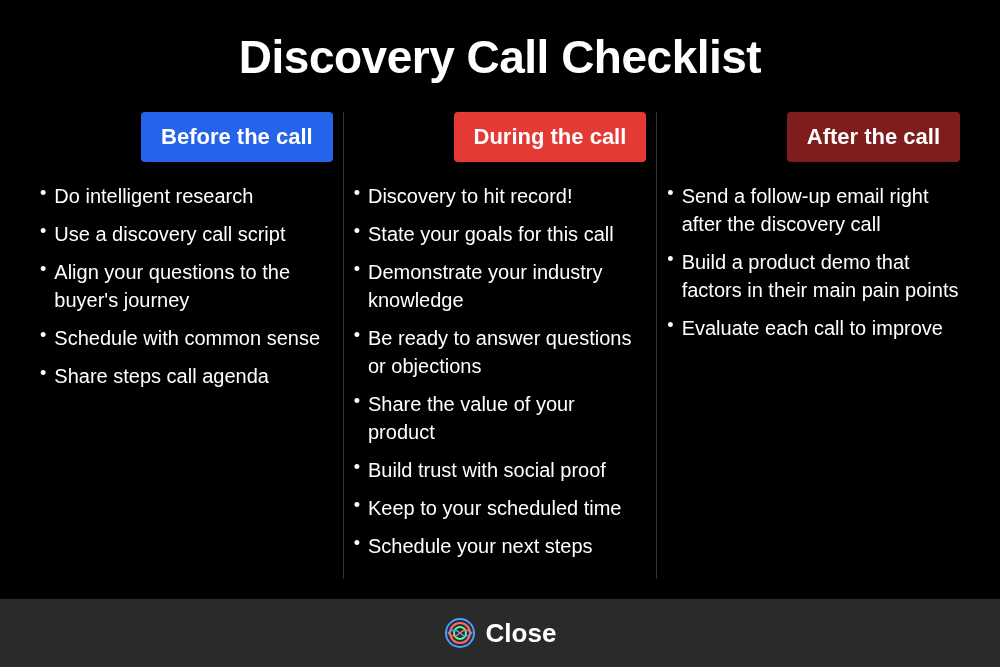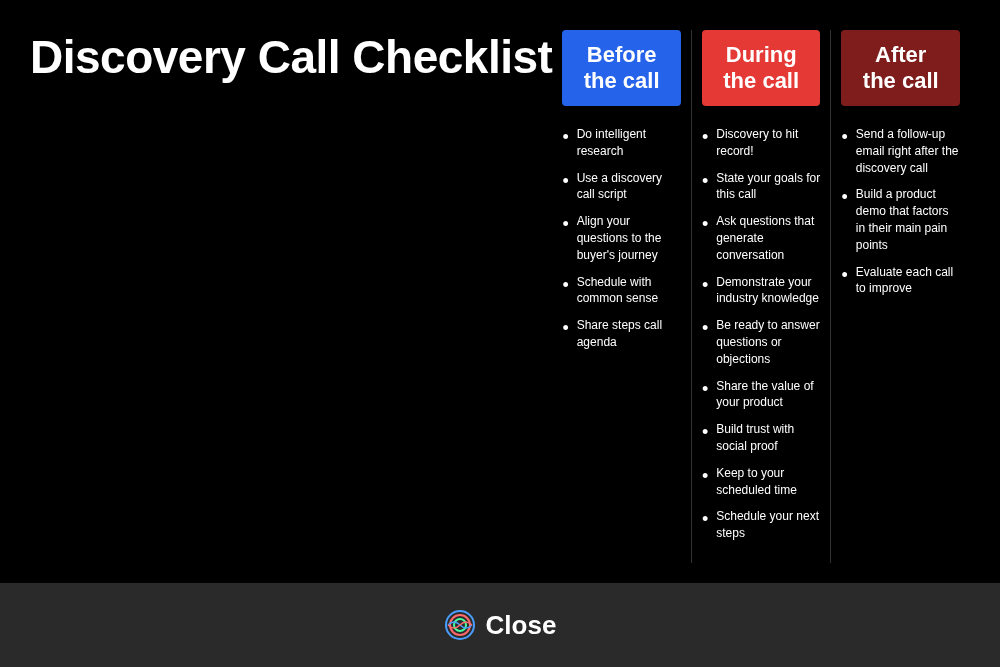--- a/index.html
+++ b/index.html
@@ -12,21 +12,21 @@
       color: #fff;
       display: flex;
       flex-direction: column;
       overflow: hidden;
     }
 
     .main-content {
       flex: 1;
       padding: 30px 30px 20px 30px;
       display: flex;
-      flex-direction: row;
+      flex-direction: column;
     }
 
     .page-title {
       text-align: center;
       font-size: 46px;
       font-weight: 800;
       color: #fff;
       margin-bottom: 28px;
       letter-spacing: -0.5px;
     }
@@ -36,20 +36,21 @@
       gap: 0;
       flex: 1;
     }
 
     .column {
       flex: 1;
       display: flex;
       flex-direction: column;
       padding: 0 10px;
       border-right: 1px solid #333;
+      align-items: flex-end;
     }
 
     .column:last-child {
       border-right: none;
     }
 
     .column-header {
       padding: 12px 20px;
       border-radius: 4px;
       text-align: center;
@@ -68,36 +69,36 @@
       padding: 0;
       display: flex;
       flex-direction: column;
       gap: 10px;
     }
 
     .column-list li {
       display: flex;
       align-items: flex-start;
       gap: 8px;
-      font-size: 12px;
+      font-size: 20px;
       color: #fff;
       line-height: 1.4;
     }
 
     .column-list li::before {
       content: '•';
       color: #fff;
       font-size: 18px;
       line-height: 1.3;
       flex-shrink: 0;
     }
 
     .footer {
       background: #2a2a2a;
-      height: 84px;
+      height: 68px;
       display: flex;
       align-items: center;
       justify-content: center;
       gap: 10px;
     }
 
     .footer-logo {
       display: flex;
       align-items: center;
       gap: 10px;
@@ -131,21 +132,20 @@
           <li>Schedule with common sense</li>
           <li>Share steps call agenda</li>
         </ul>
     </div>
 
     <div class="column">
       <div class="column-header red">During the call</div>
       <ul class="column-list">
           <li>Discovery to hit record!</li>
           <li>State your goals for this call</li>
-          <li>Ask questions that generate conversation</li>
           <li>Demonstrate your industry knowledge</li>
           <li>Be ready to answer questions or objections</li>
           <li>Share the value of your product</li>
           <li>Build trust with social proof</li>
           <li>Keep to your scheduled time</li>
           <li>Schedule your next steps</li>
         </ul>
     </div>
 
     <div class="column">

